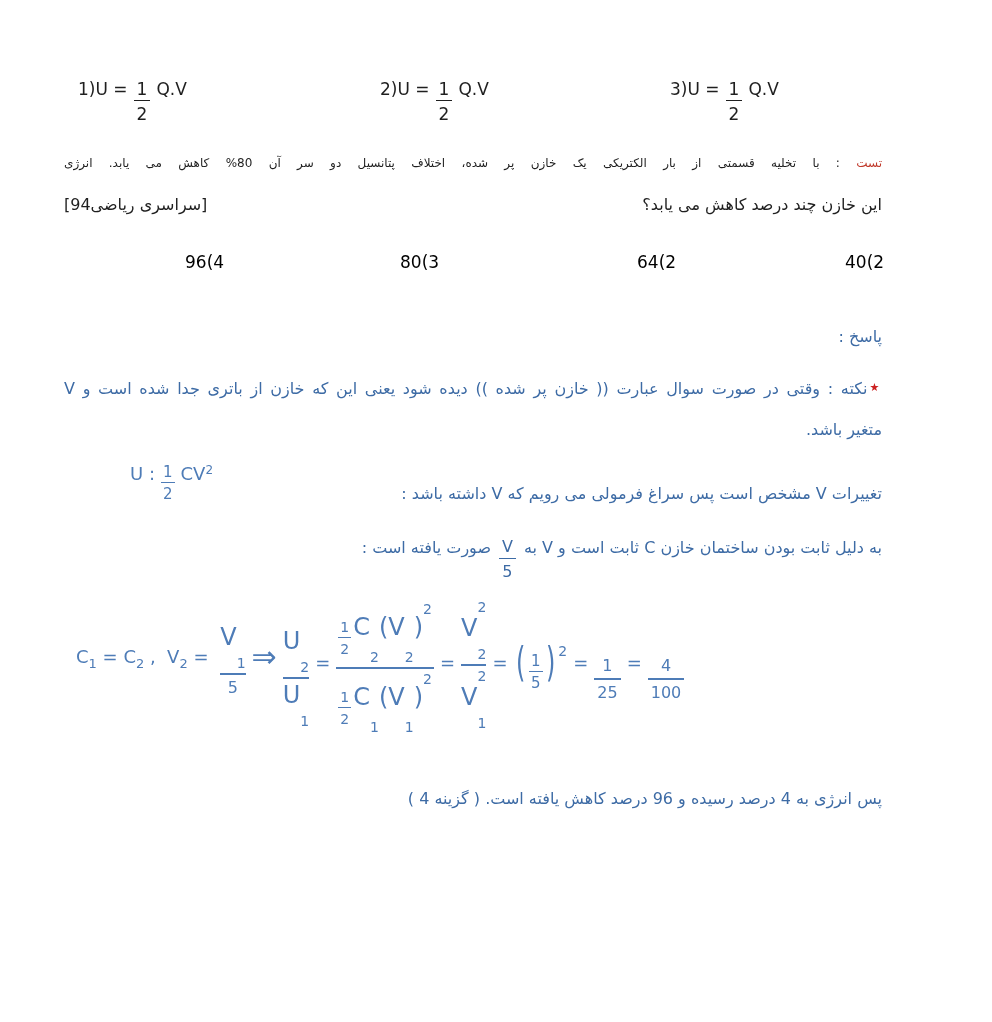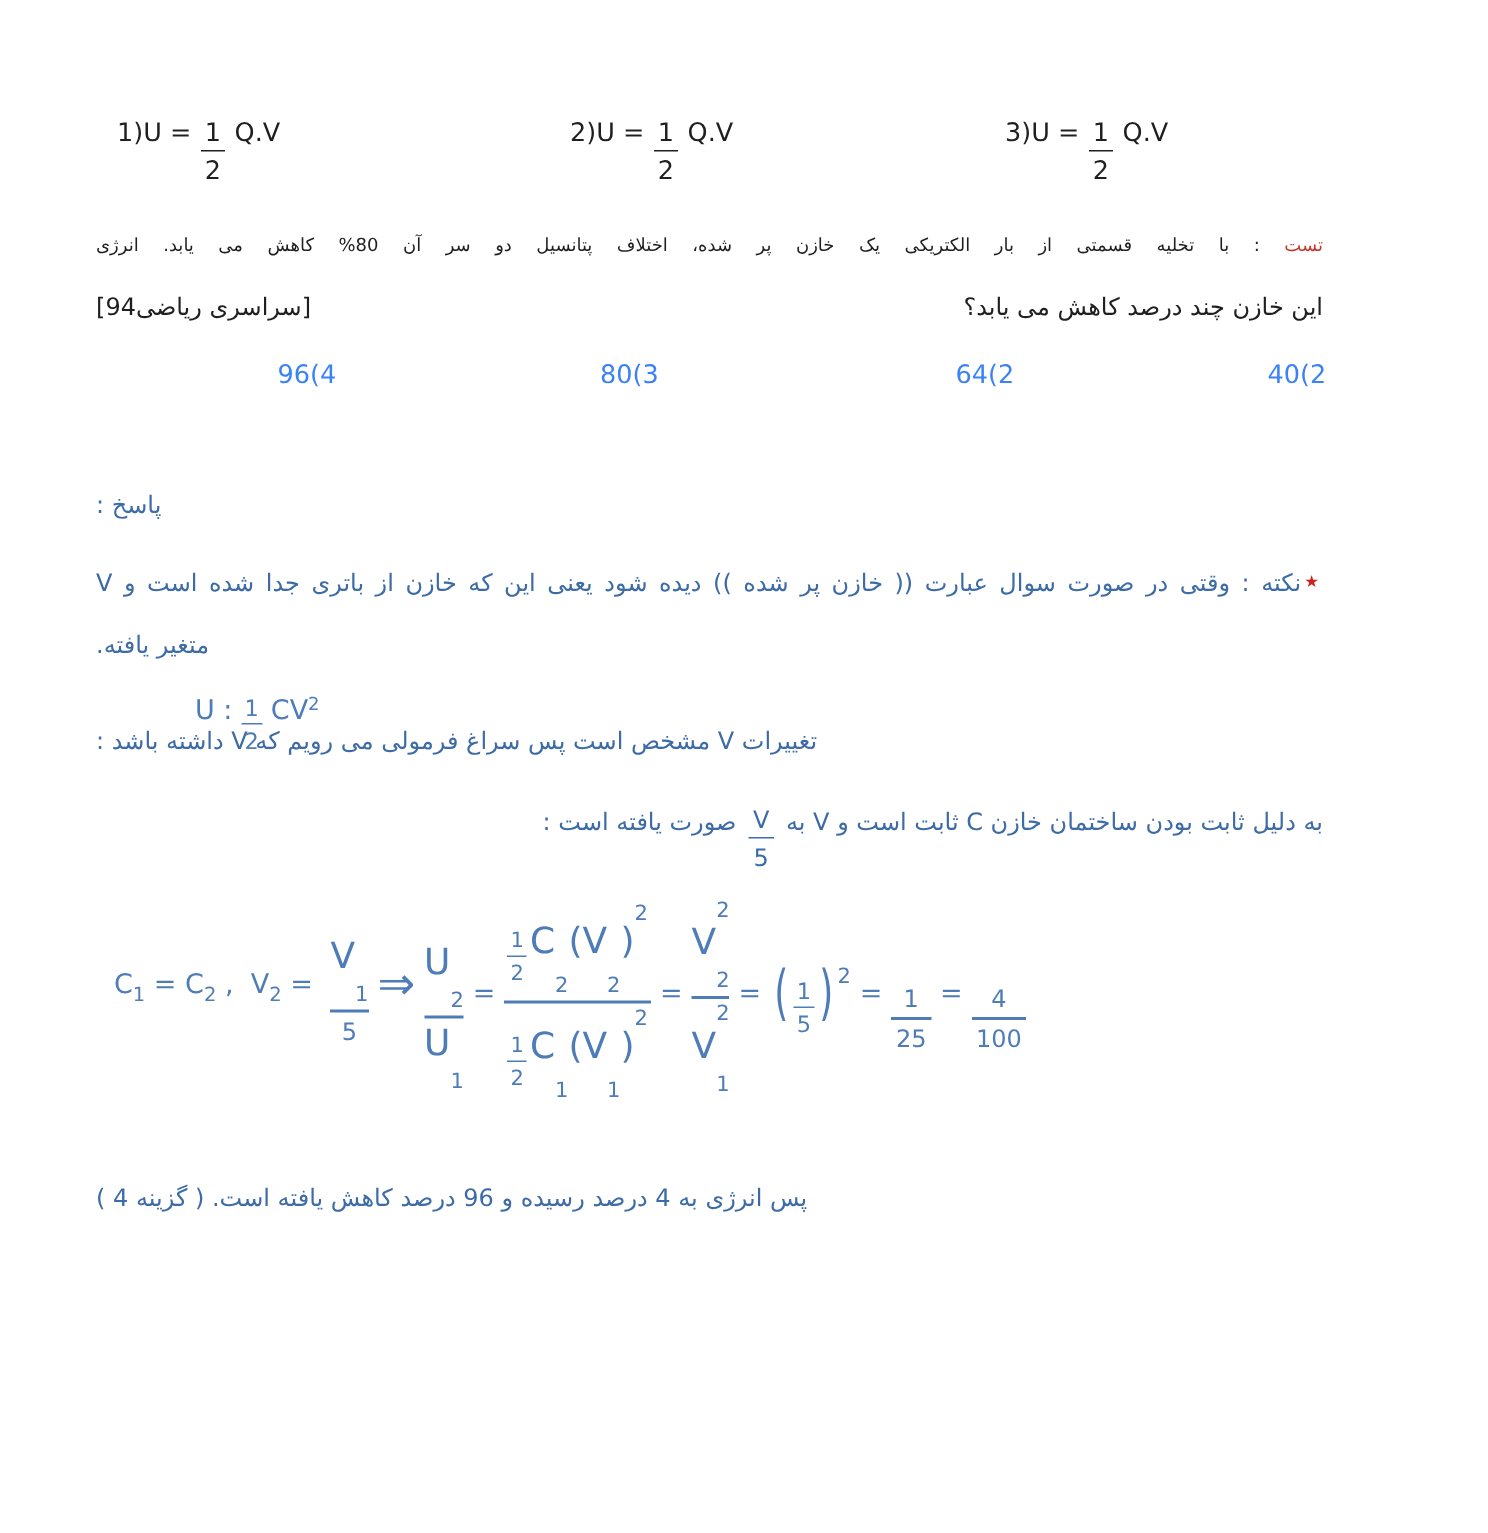--- a/index.html
+++ b/index.html
@@ -15,25 +15,25 @@
   .tfrac { display:inline-flex; flex-direction:column; align-items:center; }
   .tfrac .tnum { border-bottom:1.5px solid currentColor; padding:0 3px; line-height:22px; }
   .tfrac .tden { line-height:22px; padding-top:2px; }
   
   .q-block { position:absolute; left:64px; top:150px; width:818px; color:#1f1f1f; }
   .q-line1 { direction:rtl; font-size:12px; line-height:26px; text-align:justify; text-align-last:justify; }
   .q-label { color:#c0392b; }
   .q-line2 { direction:rtl; display:flex; justify-content:space-between; margin-top:16px;
              font-size:16px; line-height:26px; }
   
-  .opt { position:absolute; top:240px; font-size:17px; color:#3b82f6; }
+  .opt { position:absolute; top:252px; font-size:17px; color:#000000; }
   .opt-4 { left:185px; } .opt-3 { left:400px; } .opt-2 { left:637px; } .opt-1 { left:845px; }
   
   .blue-line { position:absolute; left:64px; width:818px; direction:rtl; color:#3d6ba5;
-               font-size:16px; line-height:26px; text-align:left; }
+               font-size:16px; line-height:26px; text-align:right; }
   .answer-label { top:324px; }
   .note-1 { top:376px; text-align:justify; text-align-last:justify; }
   .note-star { color:#cc2222; font-size:11px; position:relative; top:-3px; padding-left:2px; }
   .note-2 { top:417px; }
   .v-line  { top:481px; }
   .concl   { top:786px; }
   
   .energy-f { position:absolute; left:130px; top:463px; display:flex; align-items:flex-start; gap:6px;
               color:#4e7cb7; font-size:18px; line-height:22px; }
   .mini { display:inline-flex; flex-direction:column; align-items:center; font-size:15px; }
@@ -119,21 +119,21 @@
   <span class="opt opt-4">96(4</span>
   <span class="opt opt-3">80(3</span>
   <span class="opt opt-2">64(2</span>
   <span class="opt opt-1">40(2</span>
 
   <div class="blue-line answer-label" dir="rtl">پاسخ :</div>
 
   <div class="blue-line note-1" dir="rtl">
     <span class="note-star">★</span><span>نکته : وقتی در صورت سوال عبارت (( خازن پر شده )) دیده شود یعنی این که خازن از باتری جدا شده است و V</span>
   </div>
-  <div class="blue-line note-2" dir="rtl">متغیر یافته.</div>
+  <div class="blue-line note-2" dir="rtl">متغیر باشد.</div>
 
   <div class="blue-line v-line" dir="rtl">تغییرات V مشخص است پس سراغ فرمولی می رویم که V داشته باشد :</div>
 
   <div class="energy-f">
     <span>U :</span>
     <span class="mini">
       <span class="mn">1</span>
       <span class="md">2</span>
     </span>
     <span><span>CV</span><span class="supx">2</span></span>

